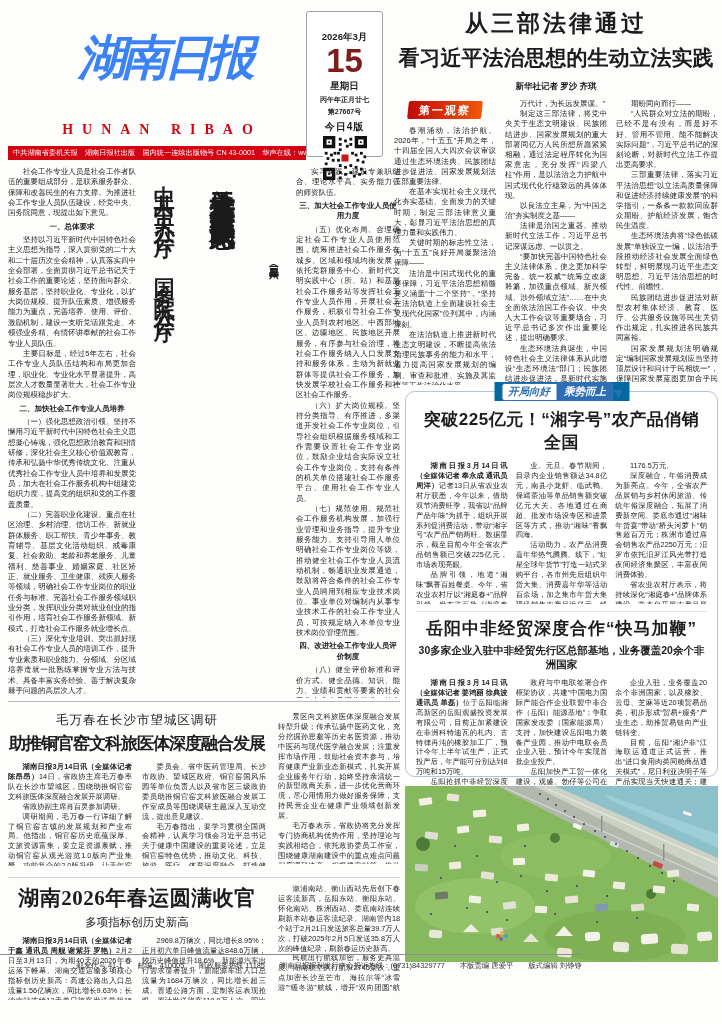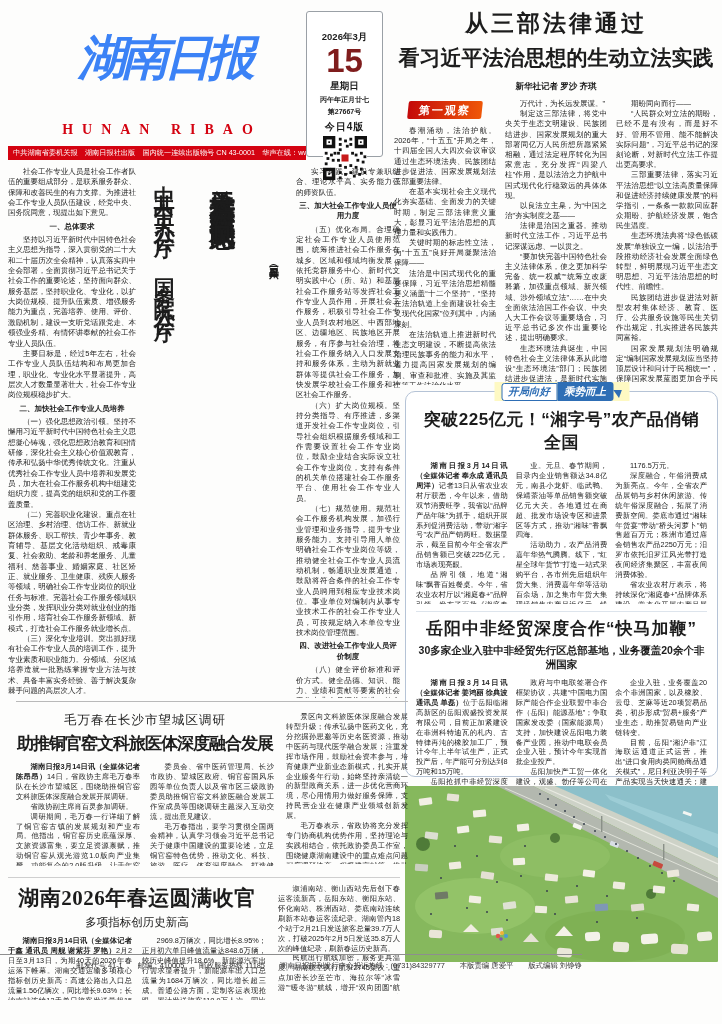--- a/index.html
+++ b/index.html
@@ -41,40 +41,40 @@
   .doc .col{font-size:7.5px;line-height:1.38;}
   .doc-c1{width:128px;flex:none;}
   .doc-center{width:134px;flex:none;display:flex;justify-content:space-between;padding:2px 3px;box-sizing:border-box;}
   .v-issuer{writing-mode:vertical-rl;font-weight:900;font-size:21px;letter-spacing:9px;line-height:1.15;}
   .v-title{writing-mode:vertical-rl;font-weight:900;font-size:25.5px;letter-spacing:2px;line-height:1.15;}
   .v-date{writing-mode:vertical-rl;font-size:9.5px;font-weight:600;margin-top:92px;line-height:1.2;}
   
   .xbox{position:absolute;left:405px;top:391px;width:313px;height:386px;border:1.5px solid #b5c3d6;
     border-radius:10px;box-sizing:border-box;padding:10px 10px 6px;background:#fff;}
   .xbox-badge{position:absolute;top:-10px;left:50%;transform:translateX(-50%);display:flex;
-    align-items:center;background:#fef9c3;padding:0 7px;}
+    align-items:center;background:#0369a1;padding:0 7px;}
   .badge-l{border:1.5px solid #2e6eb5;color:#2e6eb5;font-style:italic;font-weight:900;font-size:10.5px;
     padding:1px 6px;border-radius:3px 0 0 3px;background:#fff;white-space:nowrap;}
   .badge-r{background:#2e6eb5;color:#fff;font-style:italic;font-weight:900;font-size:10.5px;
     padding:2.5px 7px;border-radius:0 3px 3px 0;white-space:nowrap;}
   .badge-arrow{width:0;height:0;border-left:7px solid #2e6eb5;border-top:5px solid transparent;
     border-bottom:5px solid transparent;margin-left:2px;transform:rotate(-35deg);}
   .x-headline{font-size:17px;font-weight:900;text-align:center;letter-spacing:0.5px;margin:6px 0 7px;}
   .x-cols{gap:8px;height:143px;font-size:7.3px;line-height:1.36;}
   .x-divider{border:none;border-top:1px solid #dde4ec;margin:7px 0 5px;}
   .y-headline{font-size:17px;font-weight:900;text-align:center;letter-spacing:1px;}
   .y-subhead{font-size:10.5px;font-weight:bold;text-align:center;margin:4px 0 6px;}
   .y-cols{gap:8px;height:132px;font-size:7.3px;line-height:1.36;}
   
   .photo{position:absolute;left:405px;top:786px;width:313px;height:176px;overflow:hidden;border-radius:1px;}
   .photo-caption{position:absolute;left:405px;top:966px;width:313px;display:flex;
     justify-content:space-between;font-size:7.3px;line-height:1.3;}
   .photo-credit{white-space:nowrap;margin-left:6px;}
   
-  .mw{position:absolute;left:16px;top:701px;width:392px;height:170px;border-top:1px solid #b9b9b9;
+  .mw{position:absolute;left:8px;top:701px;width:392px;height:170px;border-top:1px solid #b9b9b9;
     box-sizing:border-box;padding-top:8px;display:flex;gap:12px;justify-content:space-between;}
   .mw-left{width:258px;flex:none;}
   .mw-kicker{font-size:12.5px;text-align:center;letter-spacing:1px;margin:2px 0 3px;}
   .mw-headline{font-size:17px;font-weight:900;text-align:center;letter-spacing:-1px;margin-bottom:7px;}
   .mw-cols{gap:10px;height:104px;font-size:7.3px;line-height:1.36;}
   .mw-col3{flex:1;overflow:hidden;text-align:justify;font-size:7.3px;line-height:1.36;padding-top:2px;height:152px;}
   .cy{position:absolute;left:8px;top:877px;width:392px;height:122px;border-top:1px solid #cfcfcf;
     box-sizing:border-box;padding-top:6px;display:flex;gap:12px;}
   .cy-left{width:258px;flex:none;}
   .cy-headline{font-family:"Liberation Serif",serif;font-size:21px;font-weight:900;text-align:center;letter-spacing:0.5px;}

